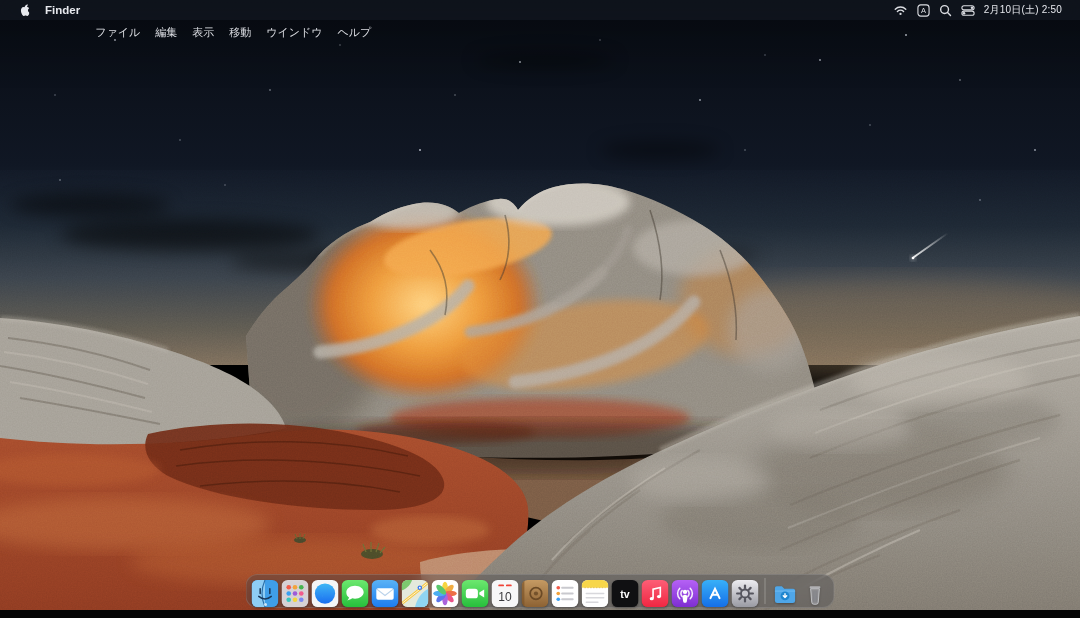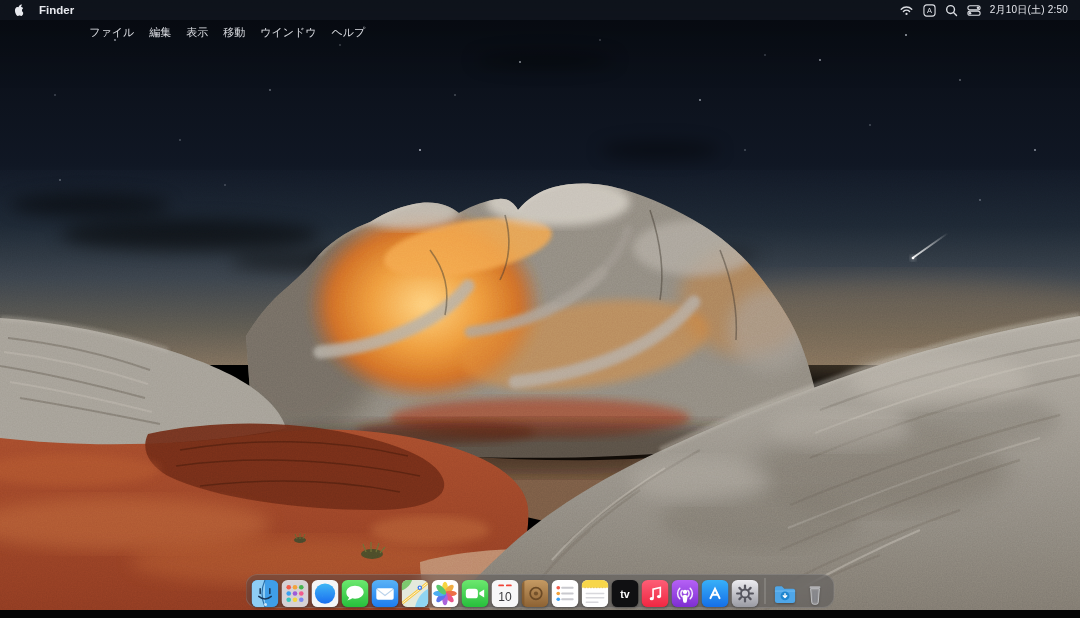--- a/index.html
+++ b/index.html
@@ -6,21 +6,21 @@
   #screen{position:relative;width:1080px;height:618px;overflow:hidden;background:#000;
     font-family:"Liberation Sans","DejaVu Sans",sans-serif;-webkit-font-smoothing:antialiased;}
   
   #wallpaper{position:absolute;left:0;top:0;width:1080px;height:610px;}
   #wallpaper svg{display:block;}
   #letterbox-bottom{position:absolute;left:0;bottom:0;width:1080px;height:8px;background:#050505;}
   
   #menubar{position:absolute;left:0;top:0;width:1080px;height:20px;
     background:rgba(22,27,38,.55);backdrop-filter:blur(10px);
     display:flex;align-items:center;justify-content:space-between;
-    padding:0 12px;box-sizing:border-box;color:#e7e9ee;font-size:11px;}
+    padding:0 18px;box-sizing:border-box;color:#e7e9ee;font-size:11px;}
   .mb-left{display:flex;align-items:center;gap:15px;}
   .mb-left .apple{display:flex;align-items:center;}
   .mb-appname{font-weight:bold;font-size:11.5px;}
   .menu-item{cursor:default;opacity:.95;margin-top:44px;}
   .mb-right{display:flex;align-items:center;gap:9px;}
   .status-icon{display:flex;align-items:center;opacity:.95;}
   .mb-clock{font-size:10px;letter-spacing:.2px;white-space:nowrap;}
   
   #dock{position:absolute;left:50%;bottom:10px;transform:translateX(-50%);
     display:flex;align-items:center;gap:3px;padding:3px 5px;

